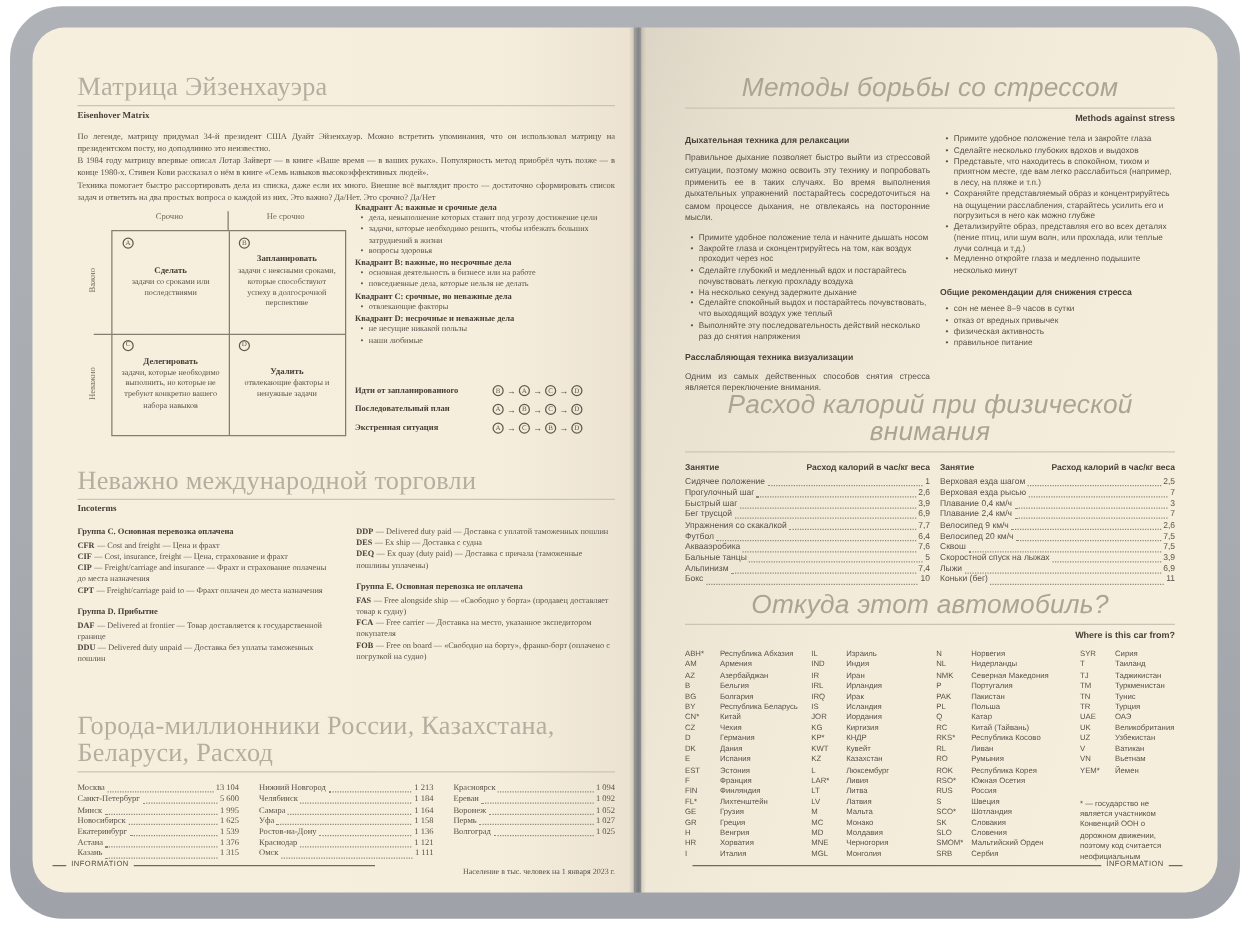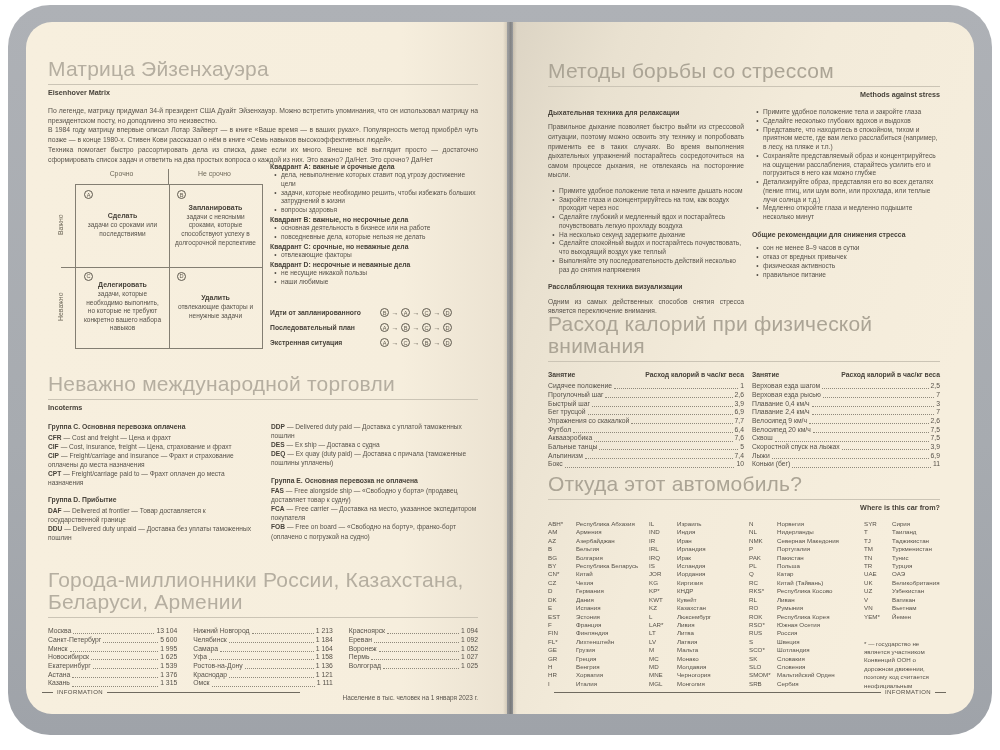--- a/index.html
+++ b/index.html
@@ -7,24 +7,24 @@
   .cover{position:absolute;left:8px;top:5px;width:984px;height:730px;
     background:linear-gradient(180deg,#aeb1b6 0%,#a7abb0 60%,#9fa3a9 100%);border-radius:42px;}
   .pages{position:absolute;left:26px;top:22px;width:948px;height:692px;}
   .page{position:absolute;top:0;height:692px;}
   .page-left{left:0;width:481px;background:linear-gradient(90deg,#f7efde 0%,#f6eedd 78%,#ebe2d1 100%);
     border-radius:26px 0 0 26px;}
   .page-right{left:487px;width:461px;background:linear-gradient(110deg,#dcd4c4 0%,#e9e1d0 16%,#f3ebda 45%,#f6eedd 80%);
     border-radius:0 26px 26px 0;}
   .spine{position:absolute;left:477px;top:0;width:14px;height:692px;pointer-events:none;
     background:linear-gradient(90deg,rgba(60,50,35,0) 0%,rgba(60,50,35,0.20) 40%,rgba(30,25,15,0.30) 55%,rgba(60,50,35,0.12) 75%,rgba(60,50,35,0) 100%);}
-  .sec{position:absolute;left:22px;width:430px;}
+  .sec{position:absolute;left:36px;width:430px;font-family:Liberation Serif, serif;}
   .rsec{position:absolute;left:35px;width:392px;}
   .sec-title{margin:0;font-size:21px;font-weight:400;color:#b5aea0;letter-spacing:.2px;line-height:1.05;}
-  .t-right{text-align:left;color:#aba495;}
+  .t-right{text-align:center;color:#aba495;font-style:italic;}
   .sec-rule{border-top:1px solid #cbc4b5;margin-top:4px;}
   .sec-sub{font-size:7.2px;font-weight:bold;color:#47423a;margin-top:3px;}
   .s-right{text-align:right;}
   .bold{font-weight:bold;color:#47423a;}
   
   .intro{margin-top:9px;}
   .p{margin:0;font-size:6.8px;line-height:9.7px;color:#57524a;text-align:justify;}
   
   .mx{position:absolute;left:0;top:112px;width:214px;height:195px;}
   .mx-heads{position:absolute;left:27px;top:0;width:186px;display:flex;}
@@ -313,21 +313,21 @@
               <div class="inc-term"><span class="inc-code">FAS</span><span>— Free alongside ship — «Свободно у борта» (продавец доставляет товар к судну)</span></div>
                 <div class="inc-term"><span class="inc-code">FCA</span><span>— Free carrier — Доставка на место, указанное экспедитором покупателя</span></div>
                 <div class="inc-term"><span class="inc-code">FOB</span><span>— Free on board — «Свободно на борту», франко-борт (оплачено с погрузкой на судно)</span></div>
               </div>
             </div>
           </div>
       </div>
     </section>
 
     <section class="sec" style="top:547px">
-      <h1 class="sec-title">Города-миллионники России, Казахстана, Беларуси, Армении</h1>
+      <h1 class="sec-title">Города-миллионники России, Казахстана, Беларуси, Расход</h1>
       <div class="sec-rule"></div>
       <div class="city-cols">
         <div class="city-col">
 
         <div class="drow">
               <span class="dn">Москва</span>
               <span class="dots"></span>
               <span class="dv">13 104</span>
             </div>
             <div class="drow">

